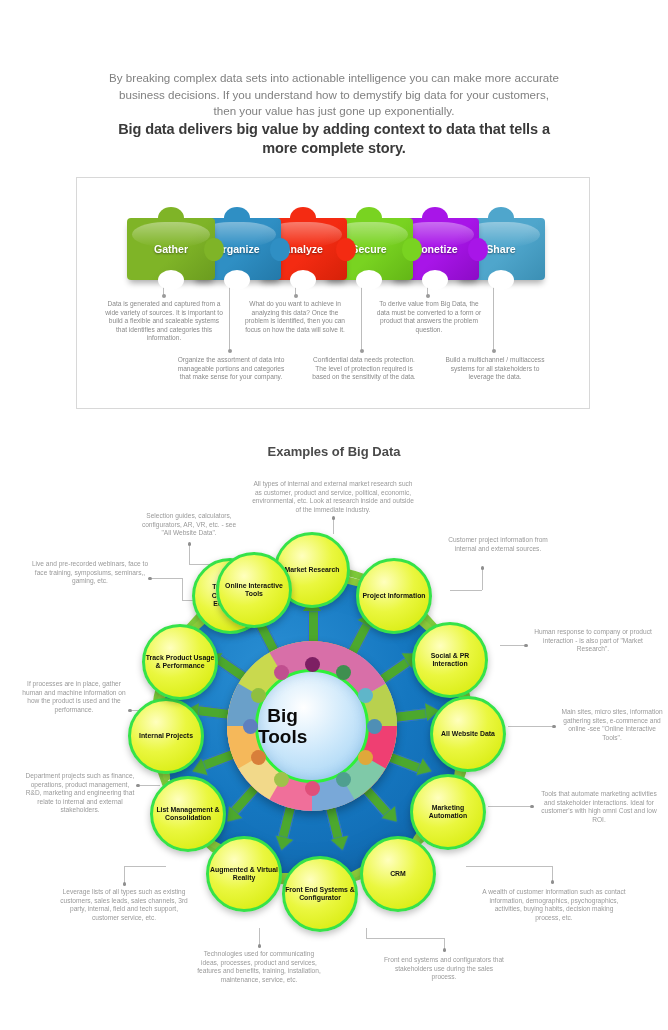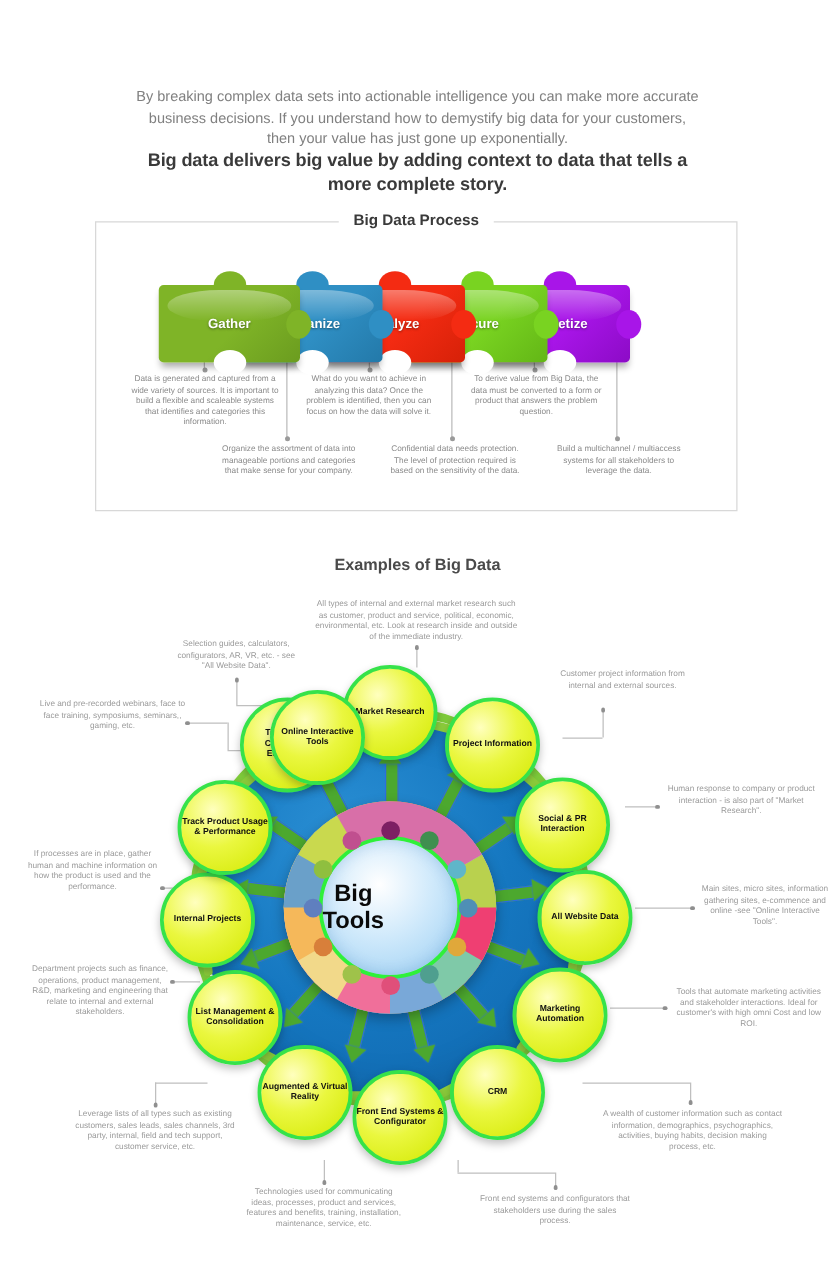--- a/index.html
+++ b/index.html
@@ -22,21 +22,21 @@
   #process-panel{
     position:absolute;left:76px;top:177px;width:512px;height:230px;
     border:1px solid #d8d8d8;background:#fff;
   }
   #process-title{
     position:absolute;left:0;top:-9px;width:512px;text-align:center;
     font-size:12.2px;font-weight:bold;color:#3a3a3a;
   }
   #process-title span{background:#fff;padding:0 12px;}
   #puzzle-row{position:absolute;left:50px;top:26px;width:420px;height:78px;}
-  .pz{position:absolute;top:24px;width:88px;height:62px;padding-left:25px;}
+  .pz{position:absolute;top:14px;width:88px;height:62px;}
   .pz .body{
     position:absolute;left:0;top:0;width:100%;height:100%;
     border-radius:4px;
     box-shadow:0 5px 6px -2px rgba(0,0,0,0.33);
   }
   .pz .knob-t{
     position:absolute;left:50%;margin-left:-13px;top:-11px;
     width:26px;height:22px;border-radius:50%;
   }
   .pz .knob-r{
@@ -139,23 +139,20 @@
 </style>
 </head>
 <body>
 
 <div id="header">
   <div id="subhead">By breaking complex data sets into actionable intelligence you can make more accurate business decisions. If you understand how to demystify big data for your customers, then your value has just gone up exponentially.</div>
   <div id="headline">Big data delivers big value by adding context to data that tells a more complete story.</div>
 </div>
 
 <div id="process-panel">
-  <div id="process-title">
-    <span>Big Data Process</span>
-  </div>
 
   <div id="puzzle-row">
     <div class="pz" id="pz0" style="left: 0px; z-index: 10;">
       <div class="body" style="background: linear-gradient(135deg, rgb(127, 180, 39) 0%, rgb(127, 180, 39) 55%, rgb(107, 156, 31) 100%);"></div>
       <div class="knob-t" style="background: rgb(127, 180, 39);"></div>
       <div class="knob-r" style="background: rgb(127, 180, 39);"></div>
       <div class="notch-b"></div>
       <div class="gloss"></div>
       <div class="lbl">Gather</div>
     </div>
@@ -183,20 +180,27 @@
       <div class="gloss"></div>
       <div class="lbl">Secure</div>
     </div>
     <div class="pz" id="pz4" style="left: 264px; z-index: 6;">
       <div class="body" style="background: linear-gradient(135deg, rgb(168, 21, 232) 0%, rgb(168, 21, 232) 55%, rgb(140, 11, 198) 100%);"></div>
       <div class="knob-t" style="background: rgb(168, 21, 232);"></div>
       <div class="knob-r" style="background: rgb(168, 21, 232);"></div>
       <div class="notch-b"></div>
       <div class="gloss"></div>
       <div class="lbl">Monetize</div>
+    </div>
+    <div class="pz" id="pz5" style="left: 330px; z-index: 5;">
+      <div class="body" style="background: linear-gradient(135deg, rgb(79, 166, 204) 0%, rgb(79, 166, 204) 55%, rgb(59, 143, 180) 100%);"></div>
+      <div class="knob-t" style="background: rgb(79, 166, 204);"></div>
+      <div class="notch-b"></div>
+      <div class="gloss"></div>
+      <div class="lbl">Share</div>
     </div>
   </div>
 
   <div class="stem" style="left:86px;top:100px;height:18px">
       <div class="dot"></div>
     </div>
   <div class="stem" style="left:152px;top:100px;height:73px">
       <div class="dot"></div>
     </div>
   <div class="stem" style="left:218px;top:100px;height:18px">

